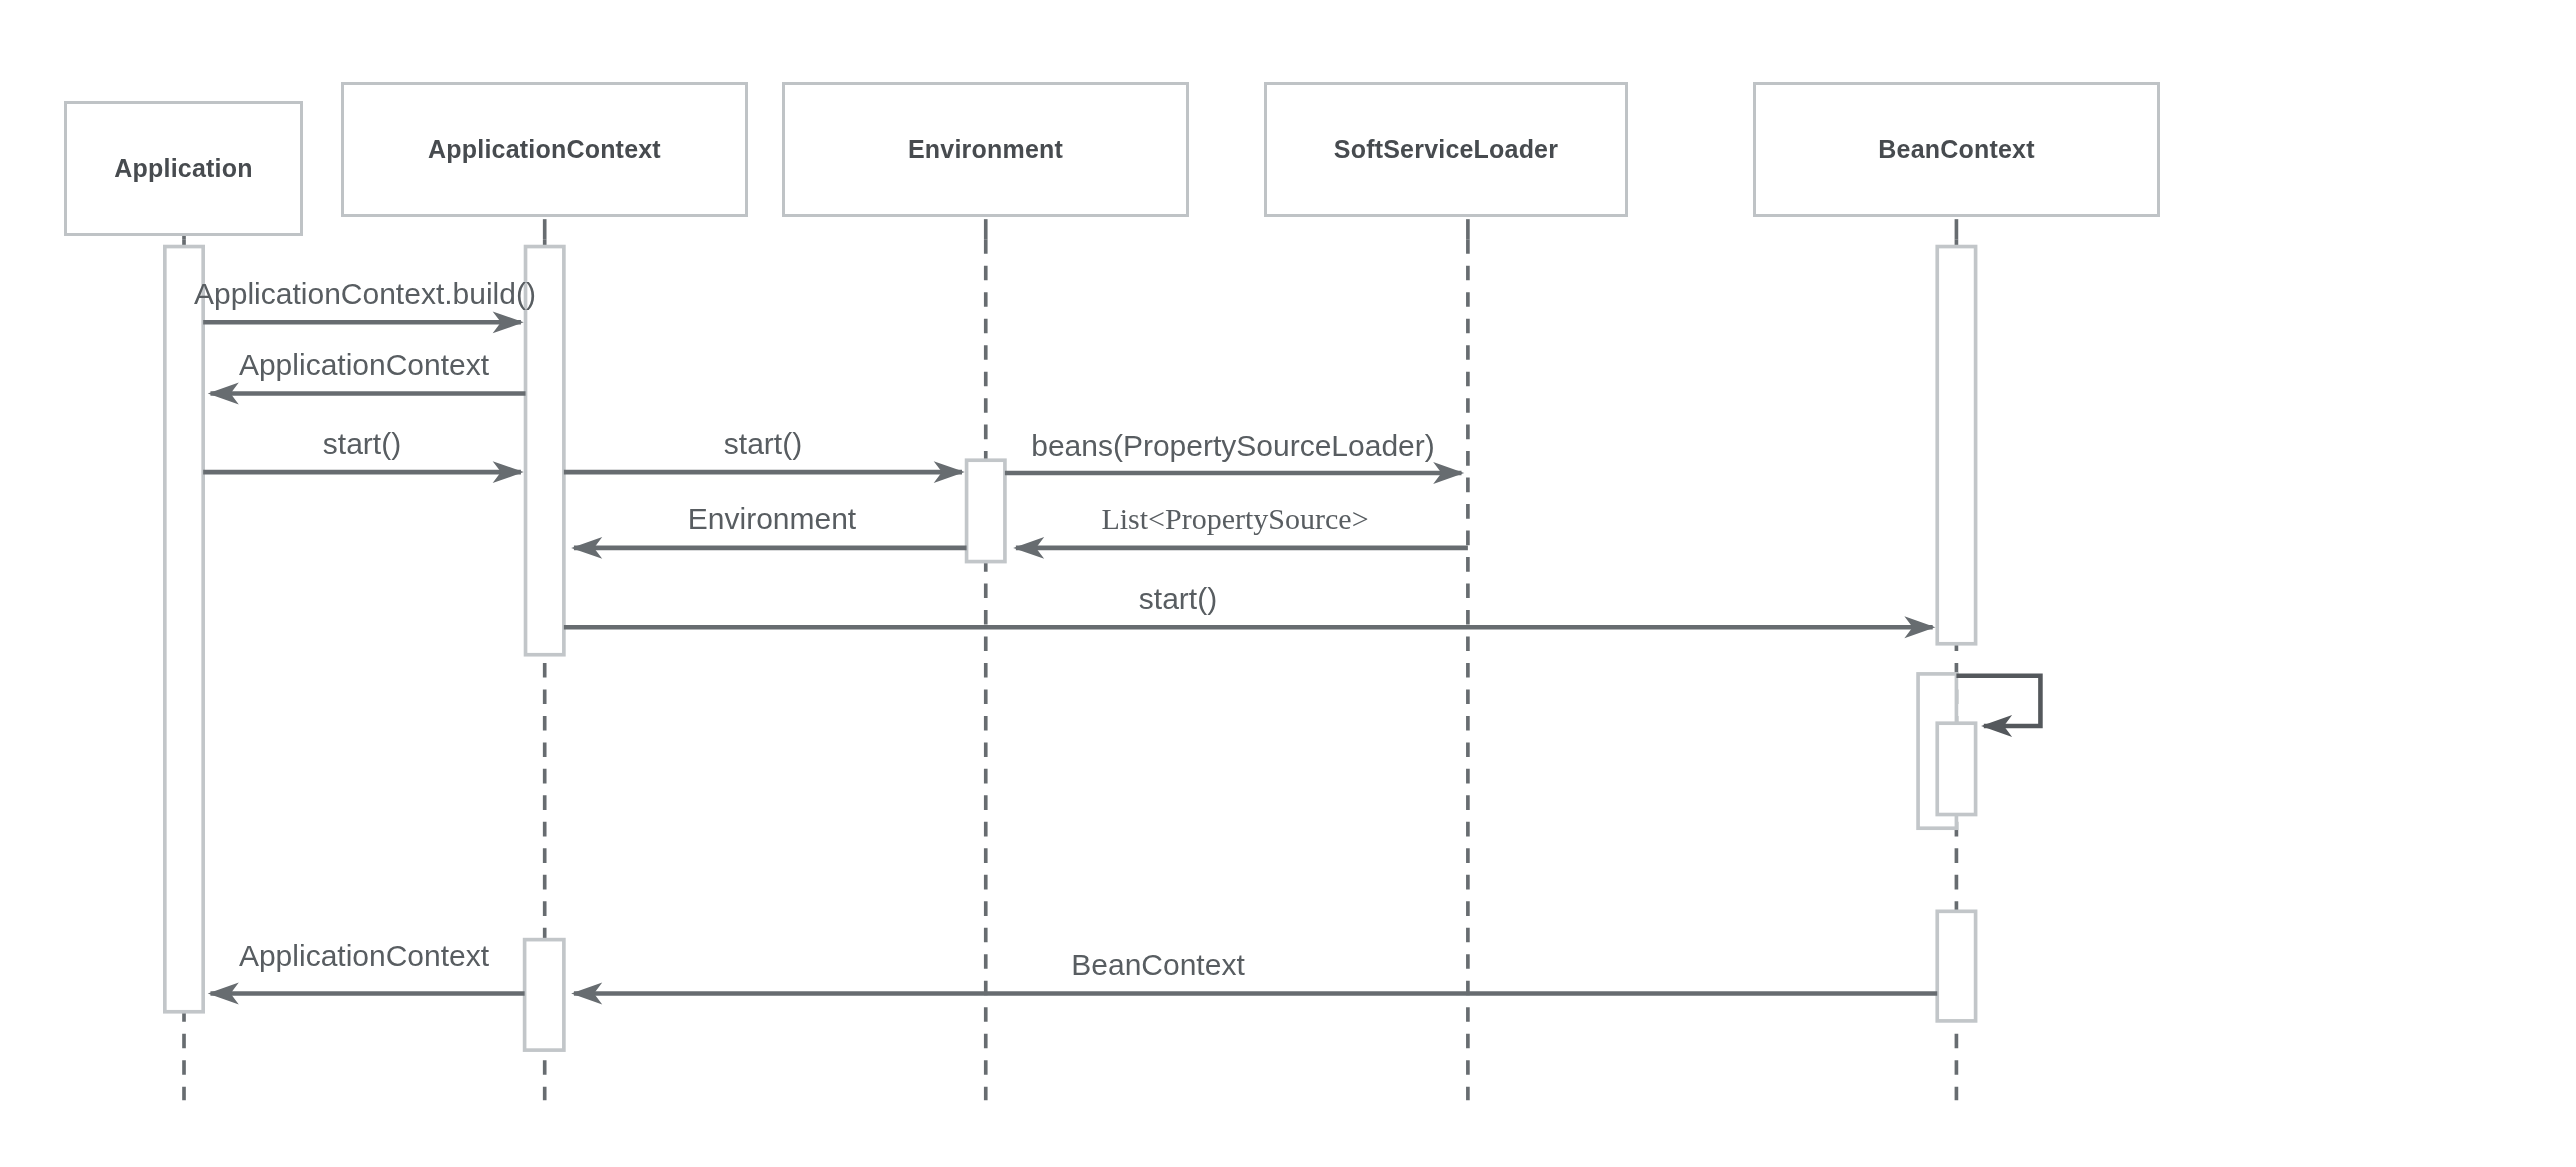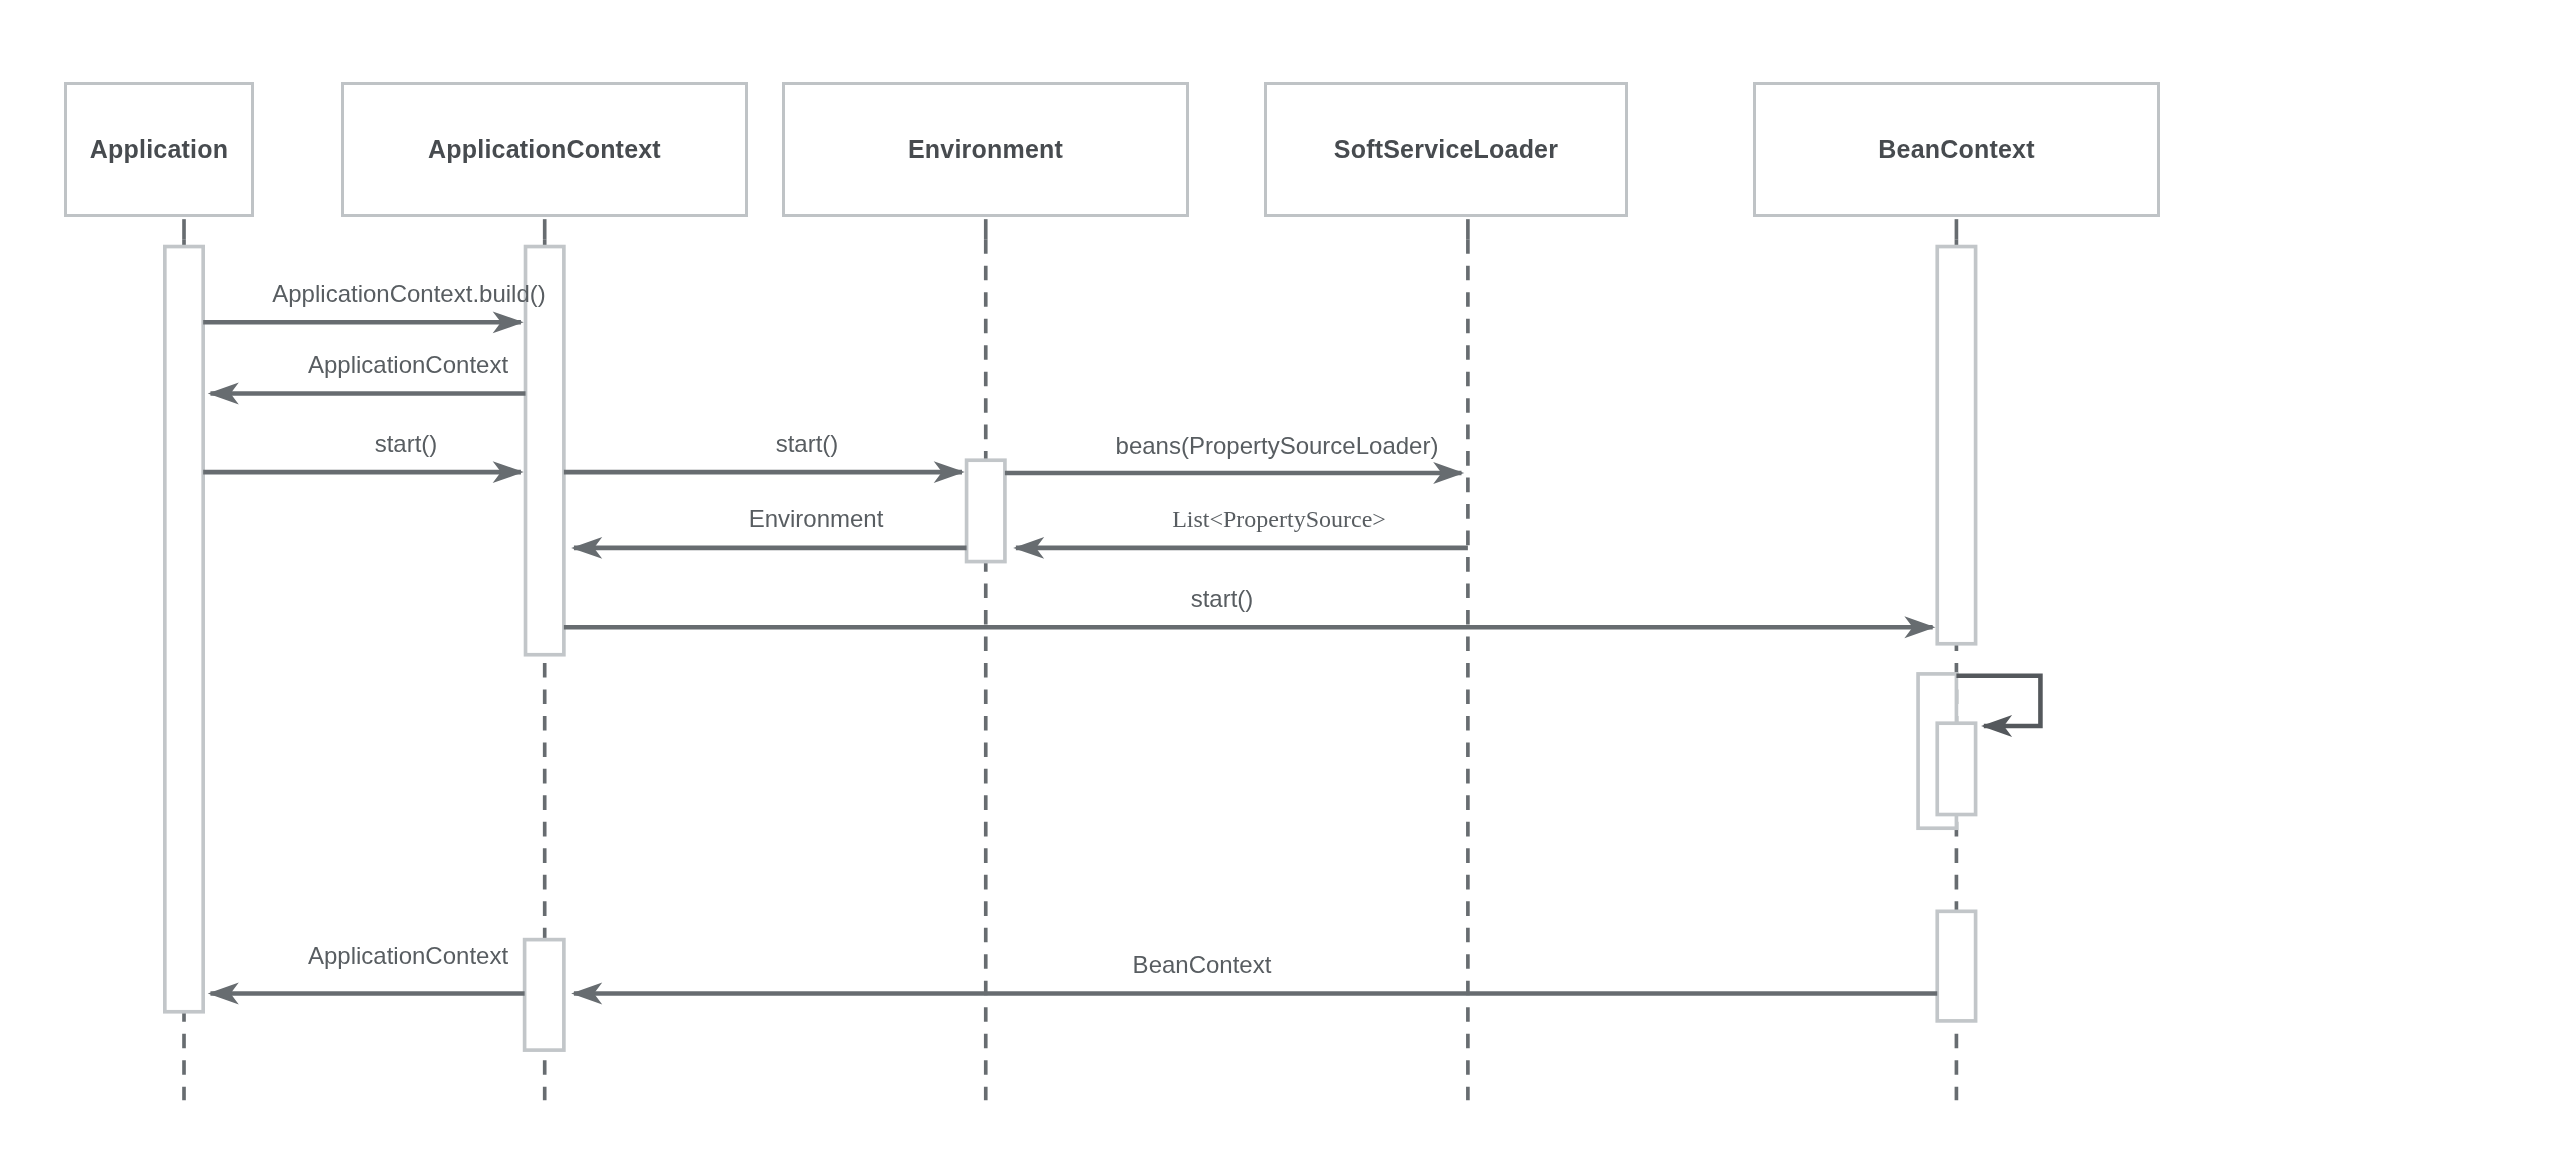--- a/index.html
+++ b/index.html
@@ -28,21 +28,21 @@
   .participant{
     position:absolute;top:82px;height:135px;
     background:#ffffff;border:3.7px solid var(--box-border);
     box-sizing:border-box;
     display:flex;align-items:center;justify-content:center;
     font-weight:bold;font-size:25px;color:var(--ptext);
     letter-spacing:0.2px;
   }
   .msg{
     position:absolute;transform:translate(-50%,-50%);
-    white-space:nowrap;font-size:24px;color:var(--msg-text);margin-left:44px;
+    white-space:nowrap;font-size:30px;color:var(--msg-text);
   }
   .note-line{
     position:absolute;transform:translate(-50%,-50%);
     white-space:nowrap;font-size:24px;color:var(--msg-text);
   }
 </style>
 </head>
 <body>
 
 <div id="canvas">
@@ -93,21 +93,21 @@
     <line class="arrow" x1="617" y1="517" x2="1053" y2="517" marker-end="url(#ah)"></line>
     <line class="arrow" x1="1100" y1="518" x2="1600" y2="518" marker-end="url(#ah)"></line>
     <line class="arrow" x1="1058" y1="600" x2="628" y2="600" marker-end="url(#ah)"></line>
     <line class="arrow" x1="1607" y1="600" x2="1112" y2="600" marker-end="url(#ah)"></line>
     <line class="arrow" x1="617" y1="687" x2="2116" y2="687" marker-end="url(#ah)"></line>
     <path class="selfloop" d="M 2142,740 H 2234 V 795 H 2172" marker-end="url(#ah-loop)"></path>
     <line class="arrow" x1="2121" y1="1088" x2="628" y2="1088" marker-end="url(#ah)"></line>
     <line class="arrow" x1="574" y1="1088" x2="230" y2="1088" marker-end="url(#ah)"></line>
   </svg>
 
-  <div class="participant" style="left:64px;width:190px;">Application</div>
+  <div class="participant" style="left:64px;width:239px;margin-top:19px;">Application</div>
   <div class="participant" style="left:341px;width:407px;">ApplicationContext</div>
   <div class="participant" style="left:782px;width:407px;">Environment</div>
   <div class="participant" style="left:1264px;width:364px;">SoftServiceLoader</div>
   <div class="participant" style="left:1753px;width:407px;">BeanContext</div>
 
   <div class="msg" style="left:365px;top:294px;">ApplicationContext.build()</div>
   <div class="msg" style="left:364px;top:365px;">ApplicationContext</div>
   <div class="msg" style="left:362px;top:444px;">start()</div>
   <div class="msg" style="left:763px;top:444px;">start()</div>
   <div class="msg" style="left:1233px;top:446px;">beans(PropertySourceLoader)</div>

